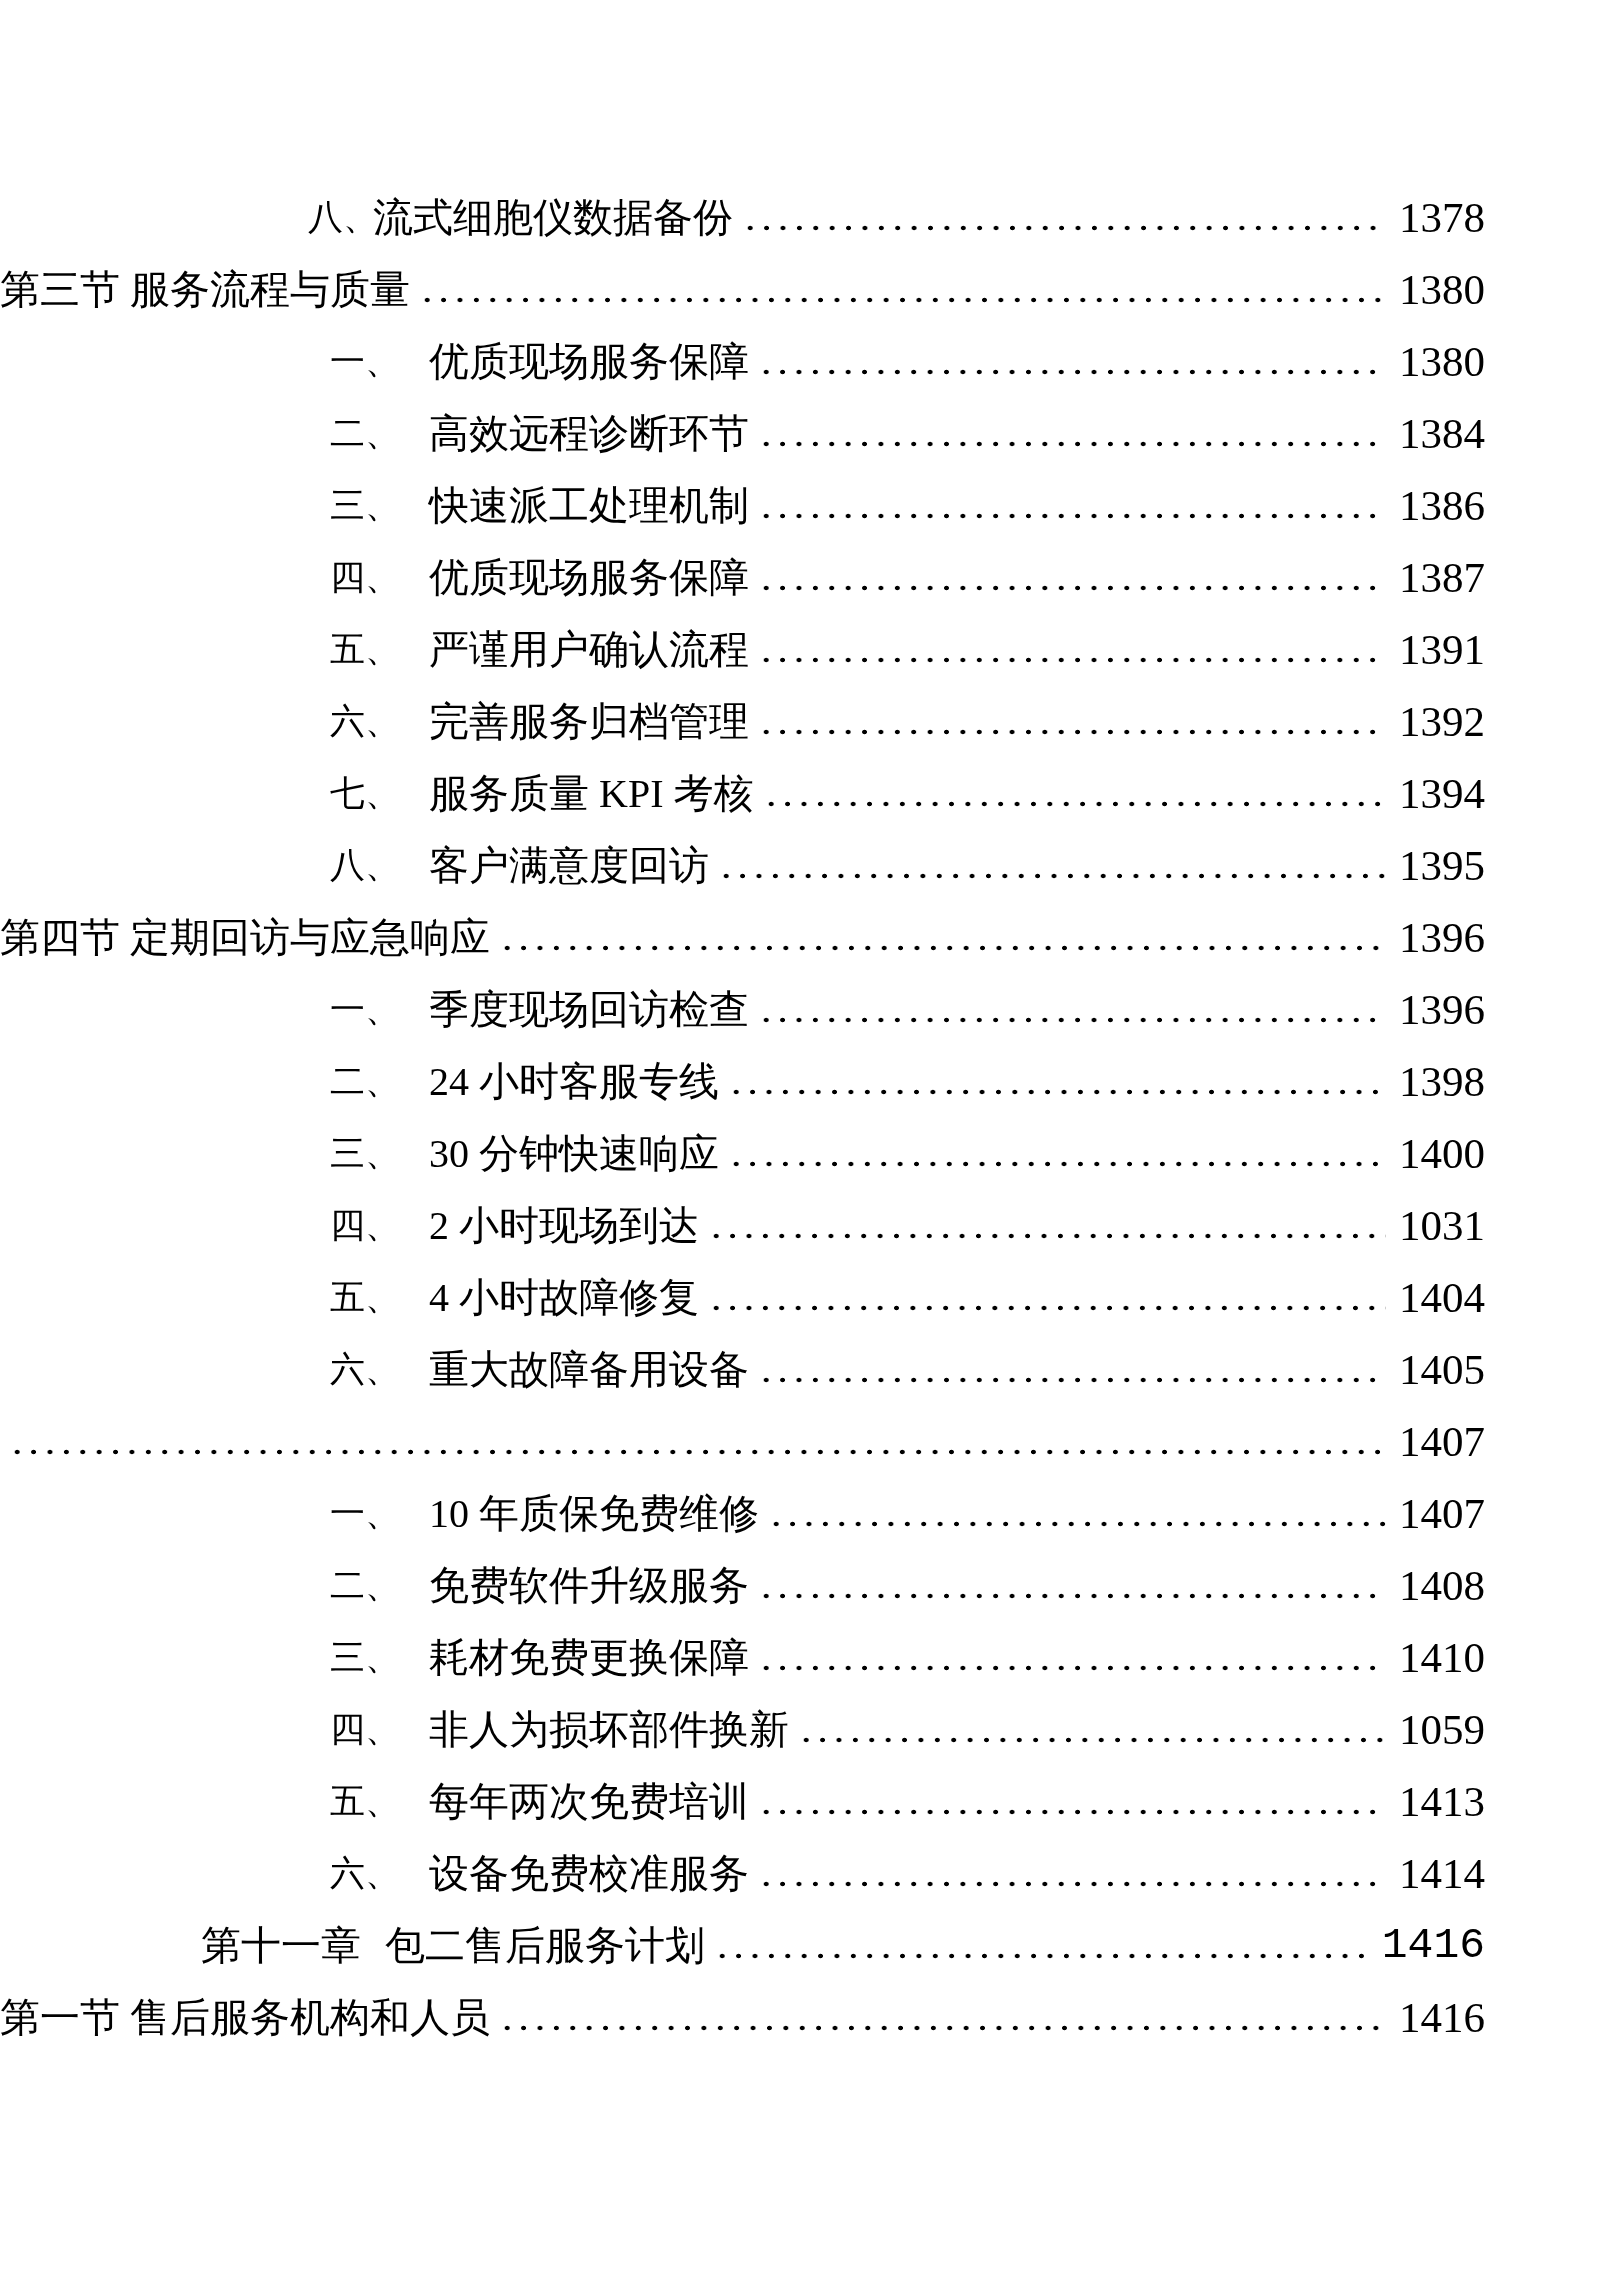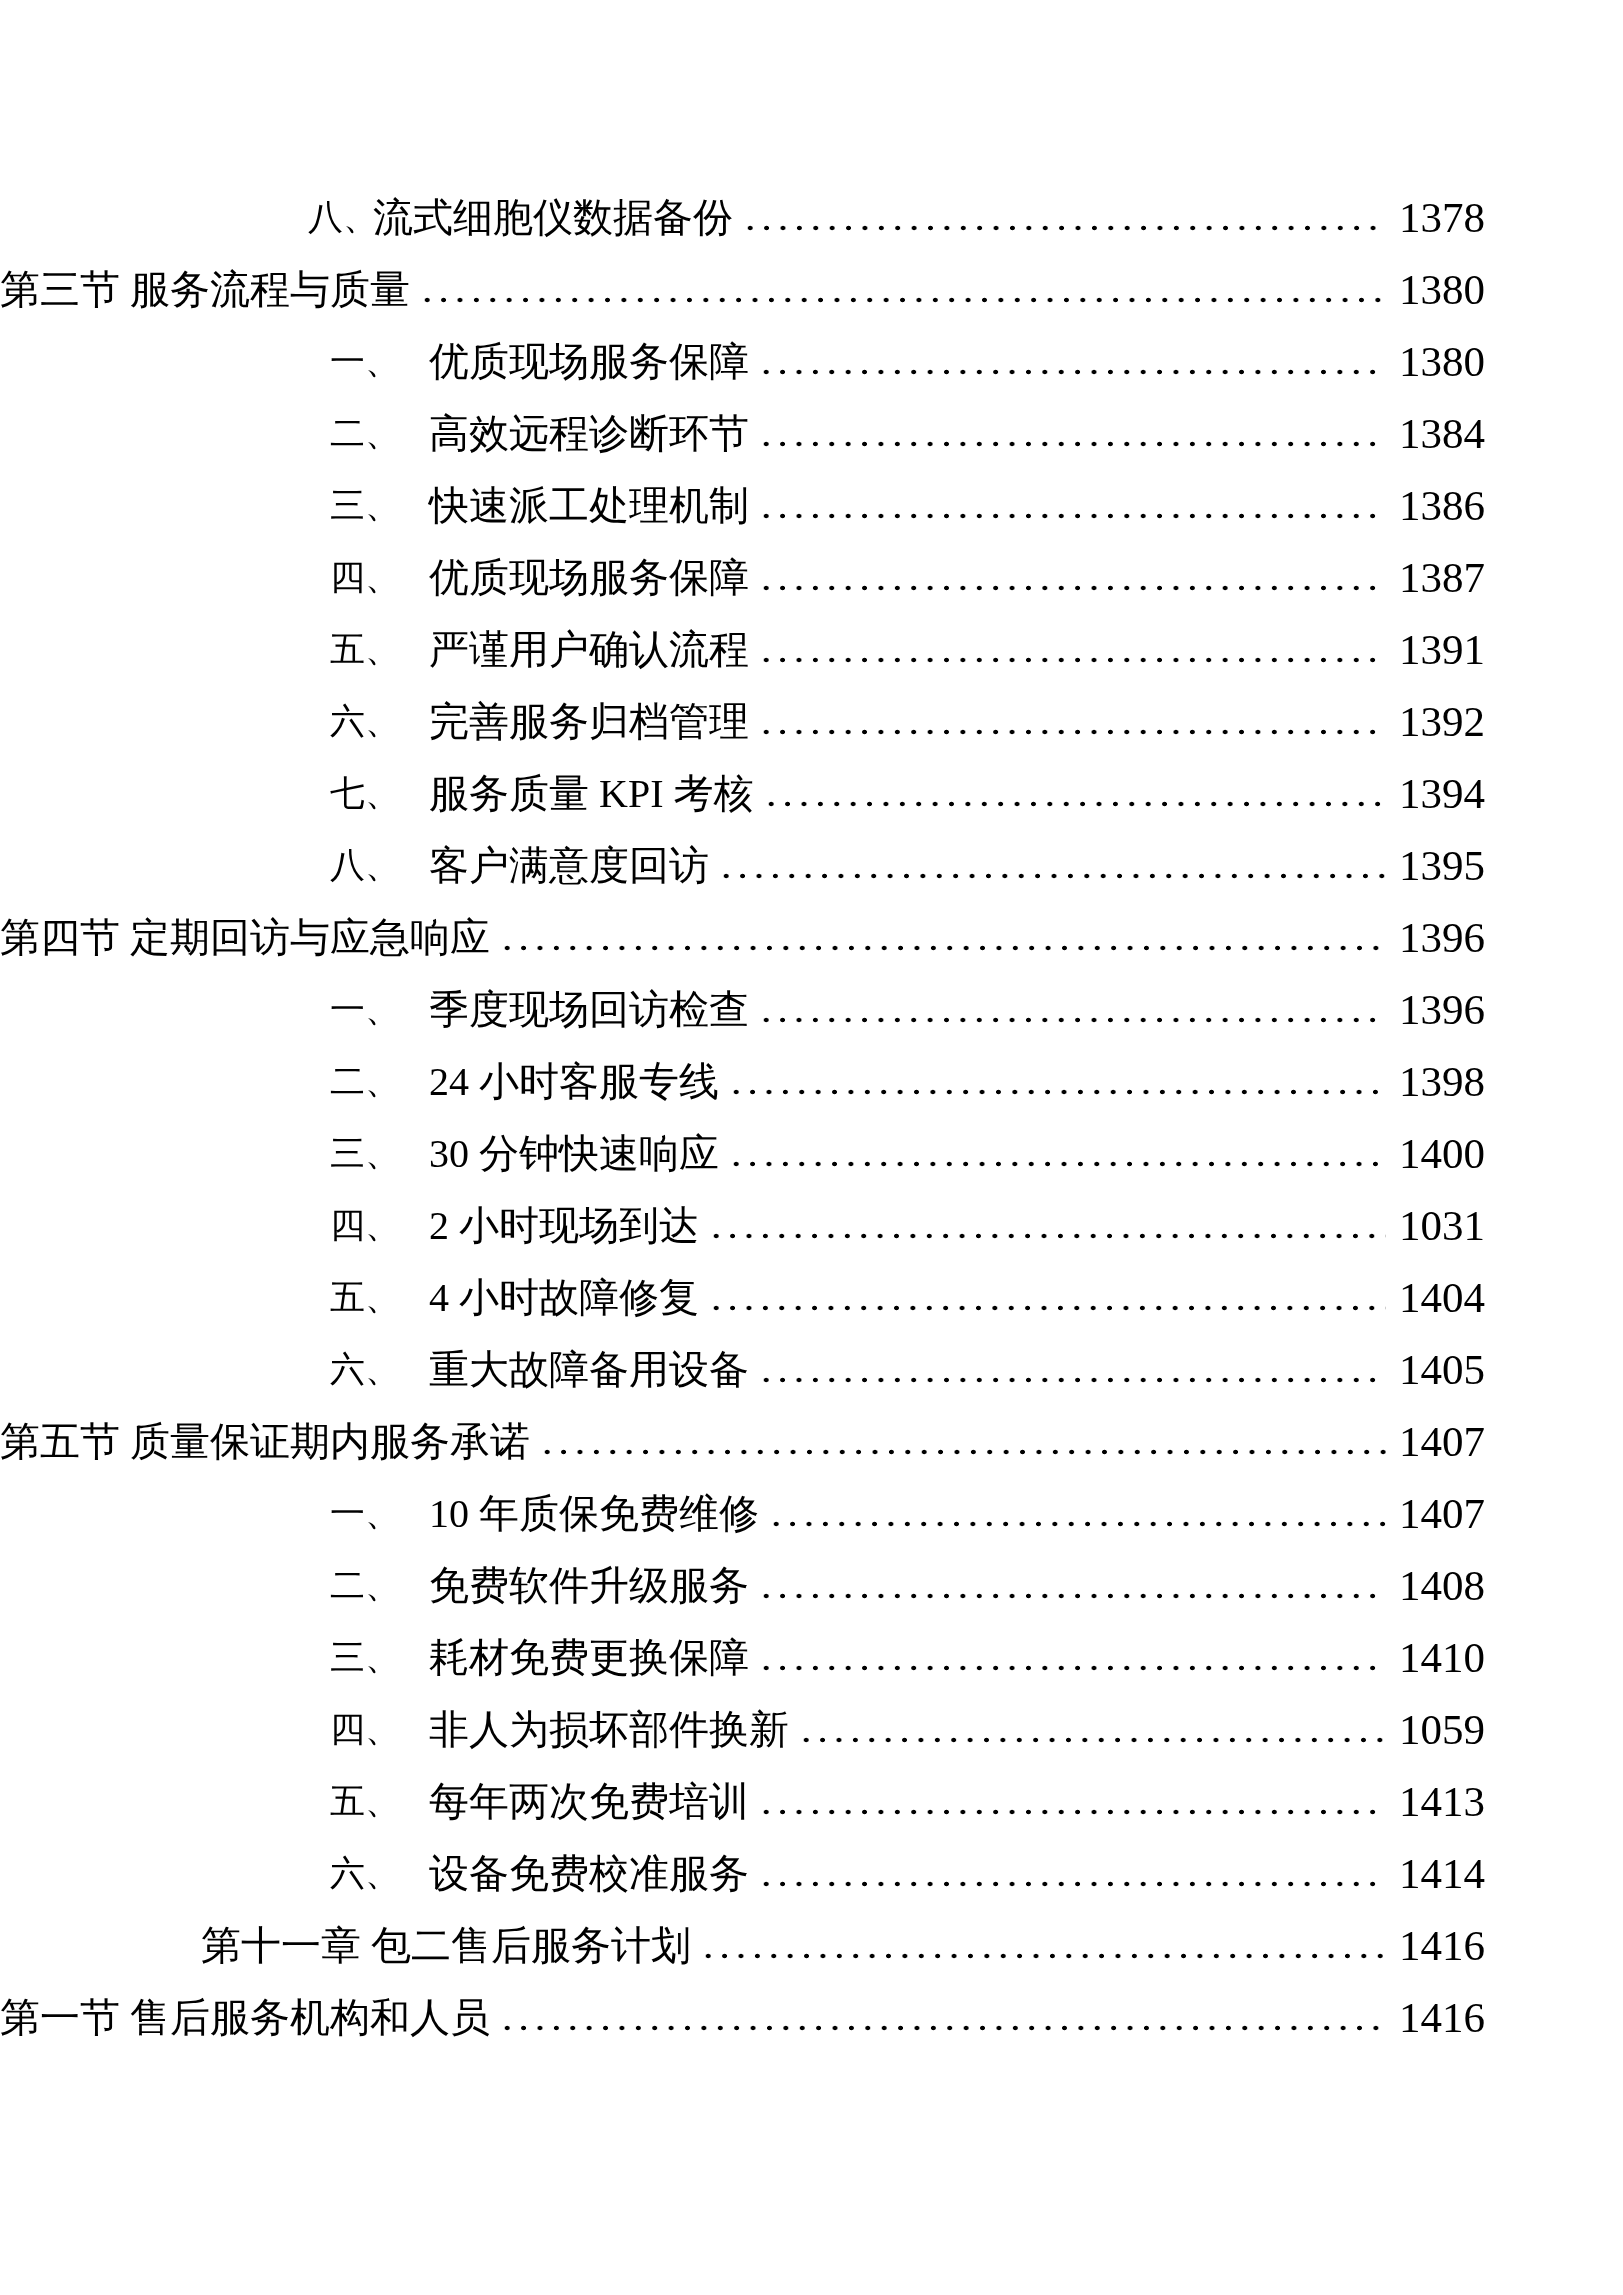--- a/index.html
+++ b/index.html
@@ -18,21 +18,21 @@
   }
   .toc {
     padding: 181px 138px 0 0;
   }
   .row {
     display: flex;
     align-items: center;
     height: 72px;
     white-space: nowrap;
   }
-  .row.level1 { padding-left: 201px; }
+  .row.level1 { padding-left: 201px; font-family: Liberation Mono, monospace; }
   .row.level2 { }
   .row.level3 { padding-left: 330px; }
   .row.level3.tight { padding-left: 308px; }
   .num {
     display: inline-block;
     width: 99px;
     font-size: 35px;
     flex: 0 0 auto;
   }
   .tight .num { width: 65px; }
@@ -155,21 +155,20 @@
         <span class="dots"></span>
         <span class="pg">1404</span>
       </div>
       <div class="row level3">
         <span class="num">六、</span>
         <span class="title">重大故障备用设备</span>
         <span class="dots"></span>
         <span class="pg">1405</span>
       </div>
       <div class="row level2">
-        <span class="title">第五节 质量保证期内服务承诺</span>
         <span class="dots"></span>
         <span class="pg">1407</span>
       </div>
       <div class="row level3">
         <span class="num">一、</span>
         <span class="title">10 年质保免费维修</span>
         <span class="dots"></span>
         <span class="pg">1407</span>
       </div>
       <div class="row level3">

